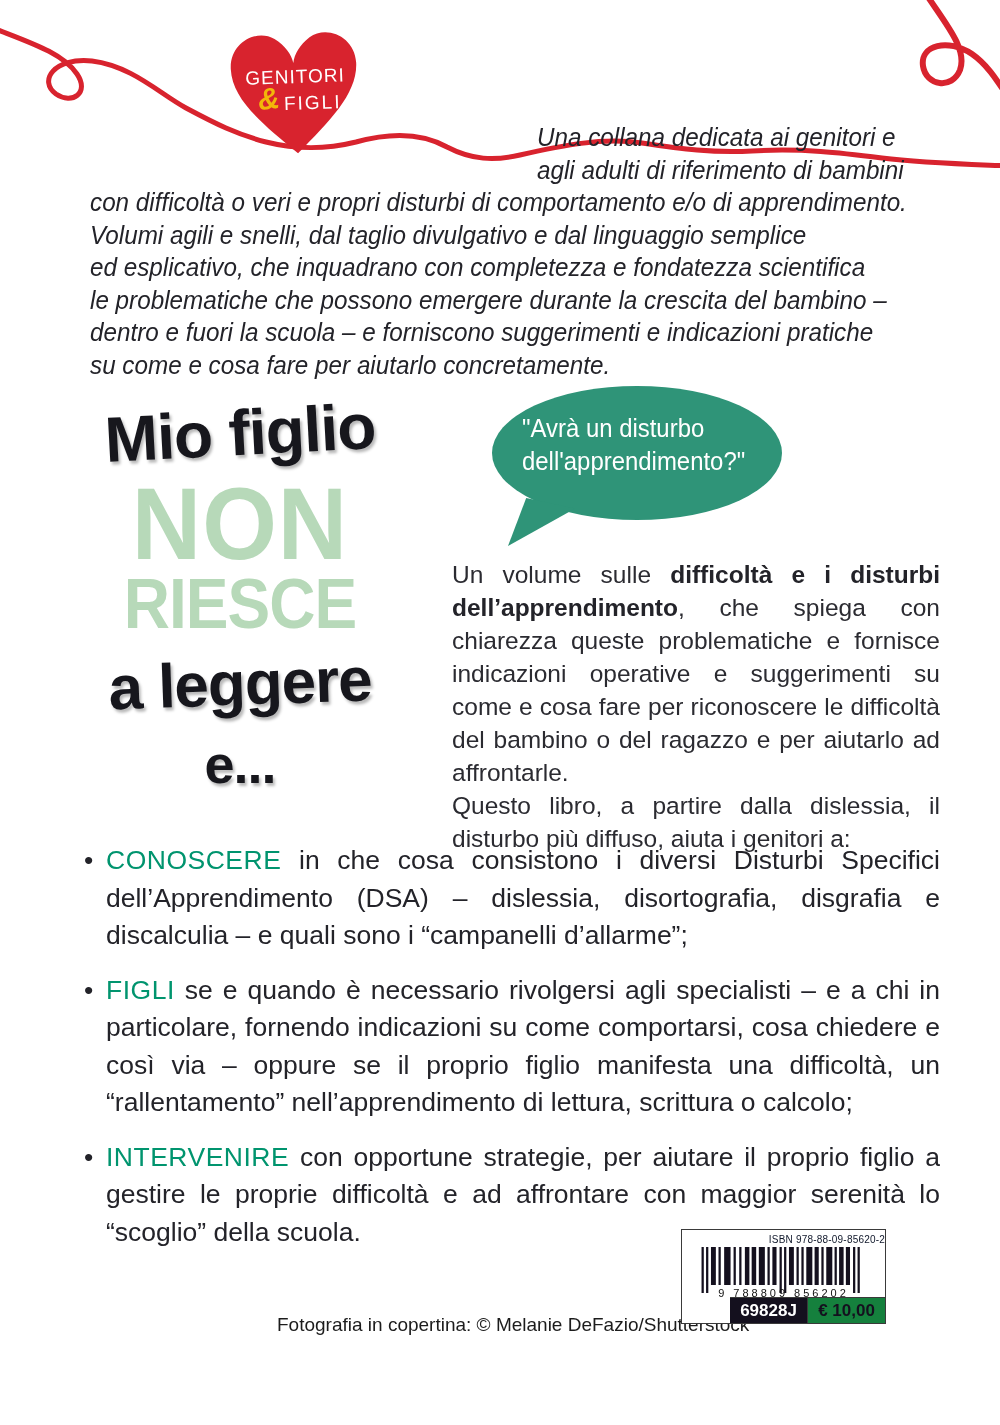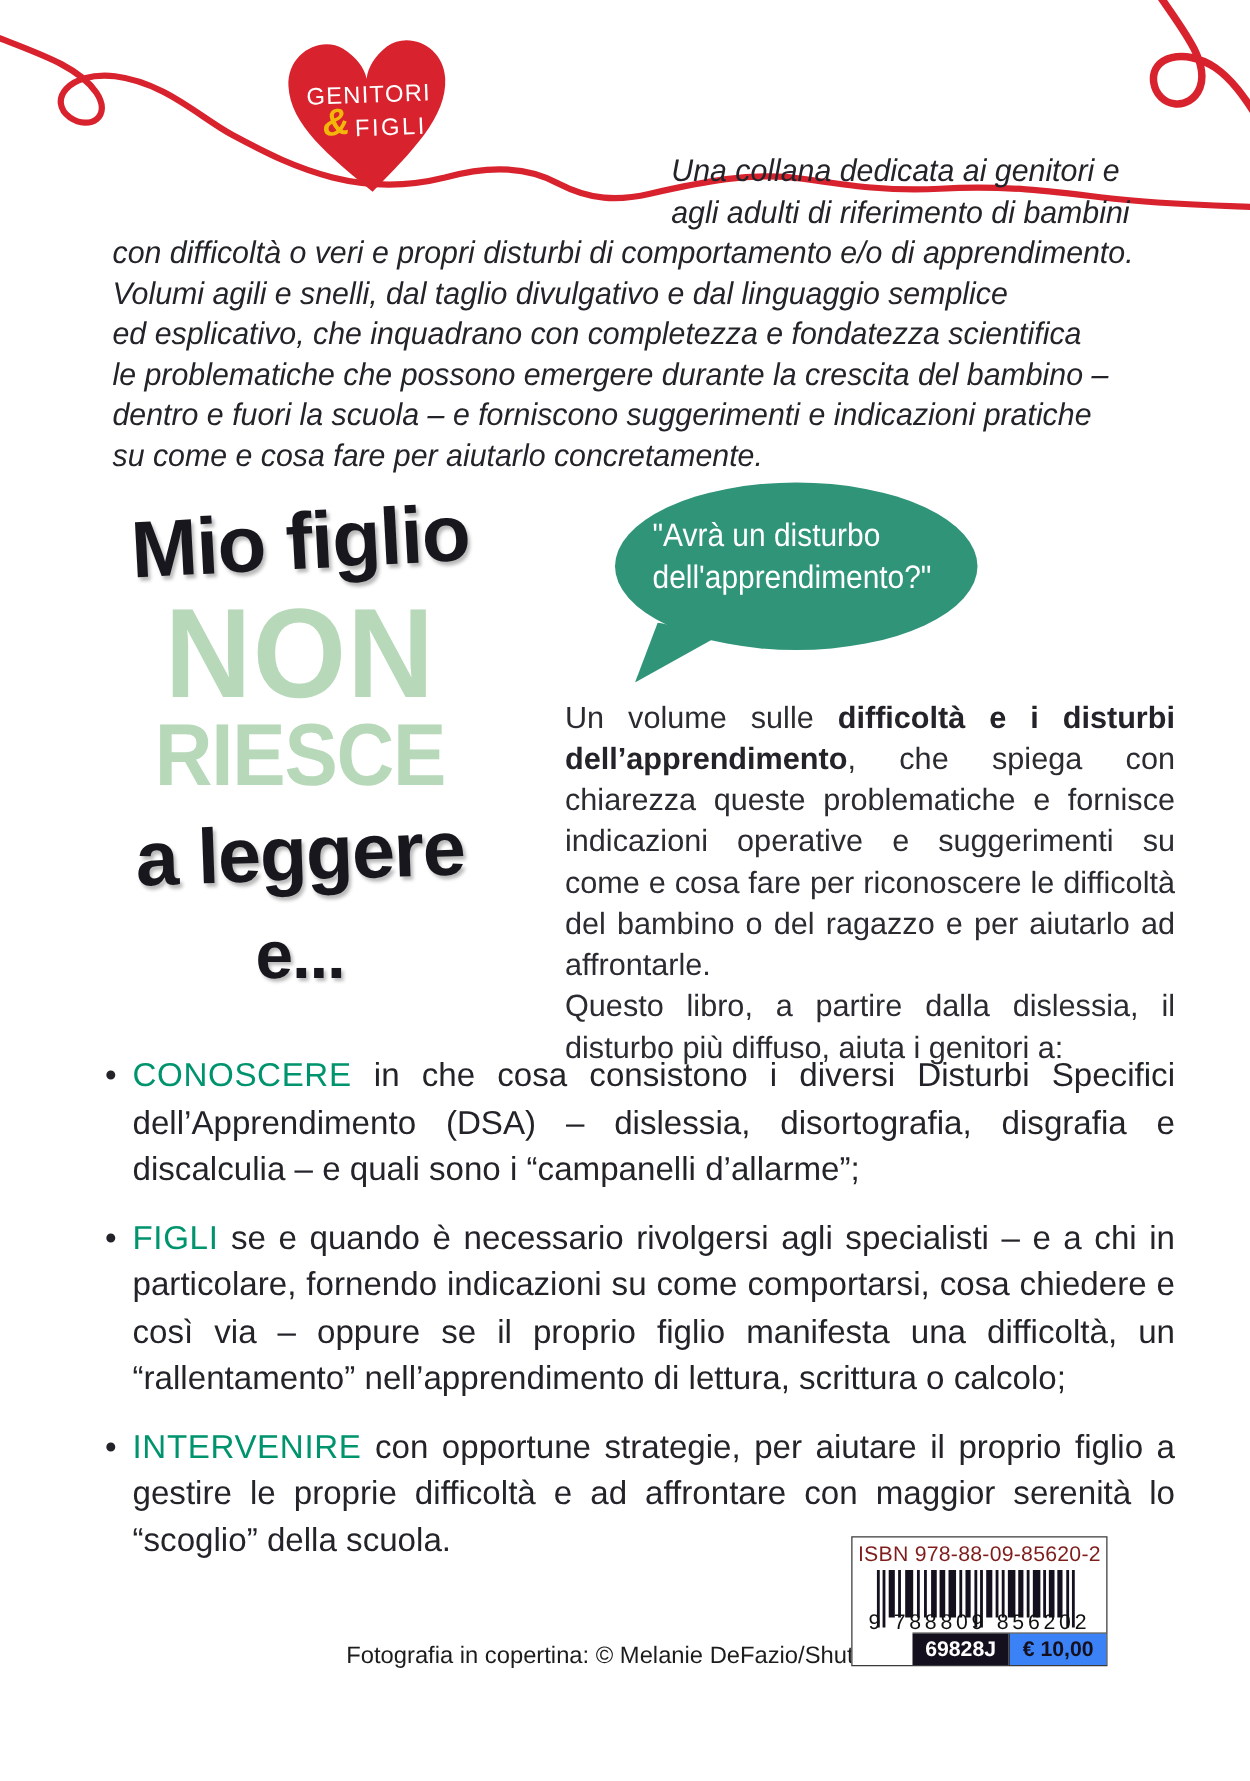--- a/index.html
+++ b/index.html
@@ -61,30 +61,30 @@
     font-size:26.5px; line-height:37.5px; color:#232329; }
   .bullets li { position:relative; padding-left:24px; text-align:justify; margin-bottom:17px; }
   .bullets li::before { content:"•"; position:absolute; left:2px; top:0; color:#232329; }
   .kw { color:#00946e; font-weight:400; letter-spacing:.5px; }
 
   
   .credit { position:absolute; left:277px; top:1314px; font-size:19px; color:#1c1c1c; }
 
   .barcode-box { position:absolute; left:681px; top:1229px; width:205px;
     border:1.5px solid #3a3a3a; background:#ffffff; }
-  .isbn-label { font-size:17px; text-align:center; padding-top:4px; color:#7f1d1d;
+  .isbn-label { font-size:10px; text-align:right; padding-top:4px; color:#0f172a;
     letter-spacing:.2px; white-space:nowrap; }
   .bars-wrap { height:50px; margin:2px 12px 0 12px; position:relative; }
   .bars-wrap svg { width:100%; height:100%; }
   .bar-digits { position:absolute; left:0; bottom:-2px; width:100%; text-align:center;
-    font-size:17px; letter-spacing:3px; color:#111; background:transparent; }
+    font-size:11px; letter-spacing:3px; color:#111; background:transparent; }
   .price-row { display:flex; height:26px; border-top:1.5px solid #3a3a3a;margin-left:48px; }
   .code-cell { flex:1; background:#14101e; color:#ffffff; font-weight:700; font-size:17px;
     display:flex; align-items:center; justify-content:center; }
-  .price-cell { flex:1; background:#3b82f6; color:#14101e; font-weight:700; font-size:17px;
+  .price-cell { flex:1; background:#15803d; color:#14101e; font-weight:700; font-size:17px;
     display:flex; align-items:center; justify-content:center; border-left:1.5px solid #3a3a3a; }
 </style>
 </head>
 <body>
 
 <svg class="ribbon-svg" viewBox="0 0 1000 210" fill="none" xmlns="http://www.w3.org/2000/svg">
   <path d="M -12 26 C 28 42, 62 52, 77 74 C 90 93, 72 105, 56 94
            C 38 81, 54 57, 92 61 C 132 66, 160 94, 186 108
            C 216 124, 236 134, 266 142 C 302 151, 332 148, 356 142
            C 392 132, 422 133, 447 147 C 472 160, 494 161, 520 155

